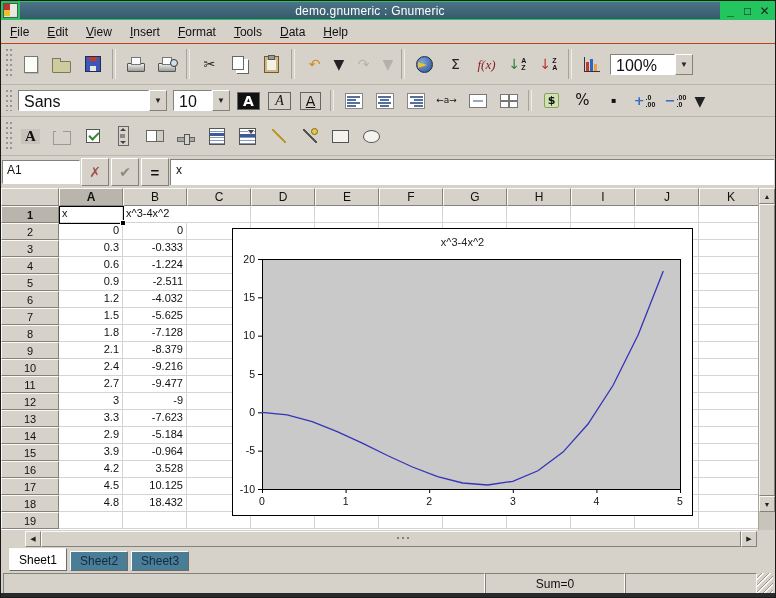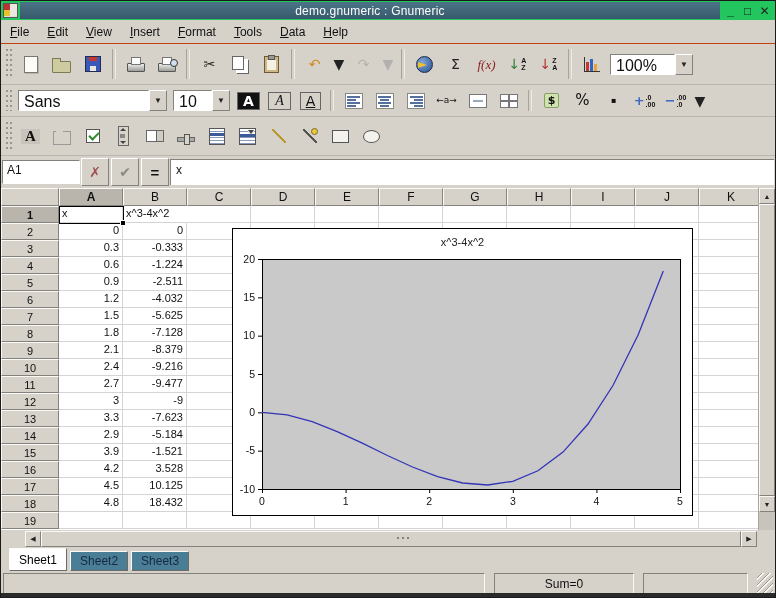--- a/index.html
+++ b/index.html
@@ -143,21 +143,21 @@
   .hthumb::after{content:"";position:absolute;left:355px;top:5px;width:12px;height:2px;
       background:repeating-linear-gradient(to right,#84827c 0 2px,transparent 2px 5px);}
 
   
   .tabsrow{position:absolute;left:0;top:546px;right:0;height:24px;display:flex;align-items:flex-end;padding-left:8px;background:#d6d2ca;}
   .tab{box-sizing:border-box;height:20px;padding:2px 9px 12px 9px;margin-right:3px;font-size:12px;
        background:#4a7d96;color:#152a42;border:1px solid;border-color:#fbf9f5 #6d6a65 #6d6a65 #fbf9f5;}
   .tab.active{background:#fff;color:#000;height:23px;padding-top:4px;}
 
   
-  .statusbar{position:absolute;left:0;top:571px;right:0;height:21px;background:#d6d2ca;display:flex;align-items:stretch;padding:1px 2px;gap:9px;}
+  .statusbar{position:absolute;left:0;top:571px;right:0;height:21px;background:#d6d2ca;display:flex;align-items:stretch;padding:1px 2px;gap:0;}
   .stcell{box-sizing:border-box;border:1px solid;border-color:#84827c #fbf9f5 #fbf9f5 #84827c;display:flex;align-items:center;justify-content:center;font-size:12px;}
   .st1{width:482px;}
   .st2{width:140px;}
   .st3{flex:1;}
   .szgrip{width:16px;background:repeating-linear-gradient(135deg,transparent 0 3px,#9a968e 3px 4px,#fbf9f5 4px 5px);}
   .botline{position:absolute;left:0;top:592px;right:0;height:4px;background:#2a2a2a;}
 </style>
 </head>
 <body>
 
@@ -582,21 +582,21 @@
           <div class="gcell"></div>
           <div class="gcell"></div>
           <div class="gcell"></div>
           <div class="gcell"></div>
           <div class="gcell"></div>
           <div class="gcell"></div>
           <div class="gcell"></div>
         </div>
         <div class="grow">
           <div class="gcell num">3.9</div>
-          <div class="gcell num">-1.521</div>
+          <div class="gcell num">-0.964</div>
           <div class="gcell"></div>
           <div class="gcell"></div>
           <div class="gcell"></div>
           <div class="gcell"></div>
           <div class="gcell"></div>
           <div class="gcell"></div>
           <div class="gcell"></div>
           <div class="gcell"></div>
           <div class="gcell"></div>
         </div>

